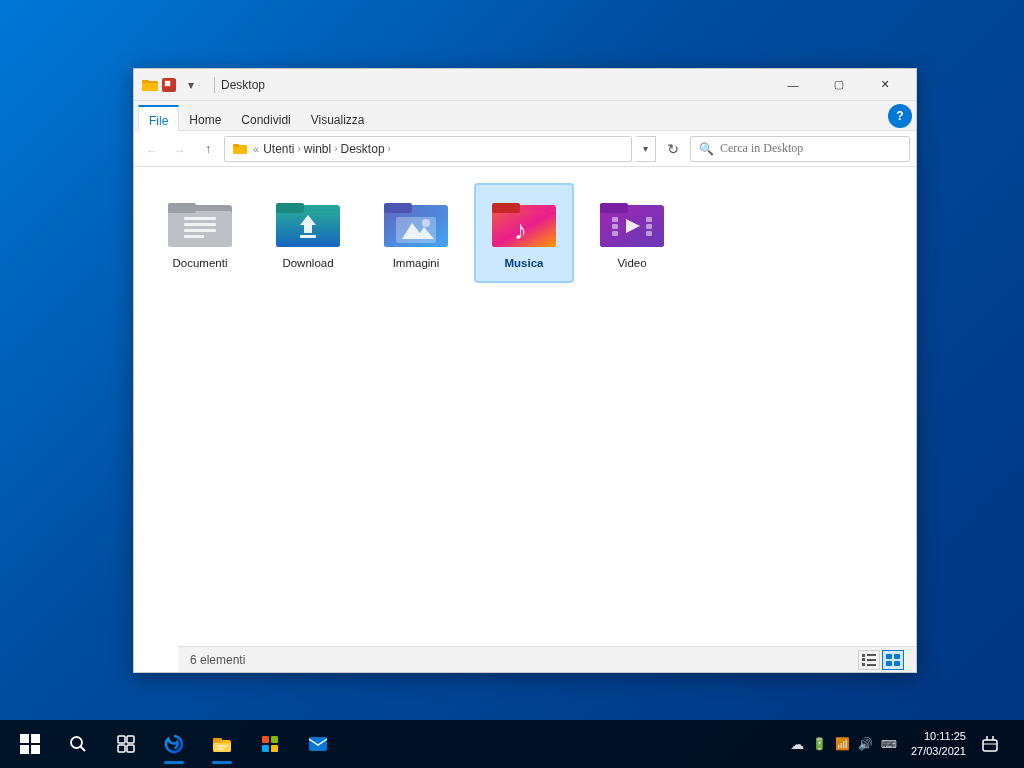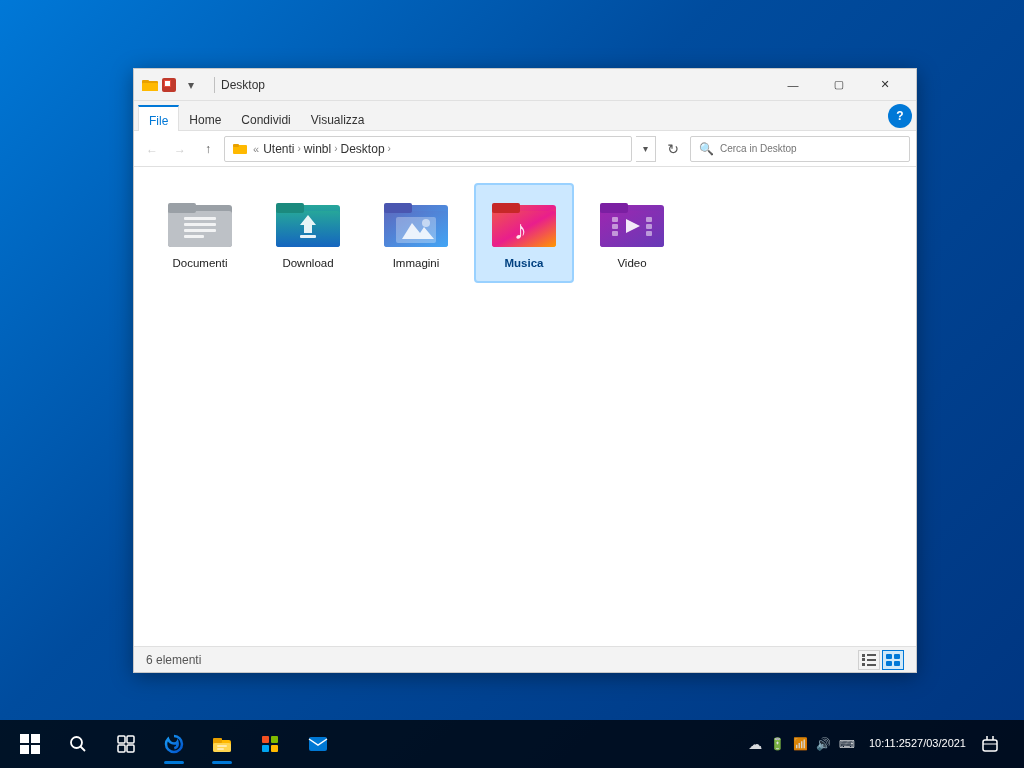--- a/index.html
+++ b/index.html
@@ -214,24 +214,25 @@
       padding: 0 8px;
       gap: 6px;
     }
     .search-icon-inline {
       color: #888;
       font-size: 12px;
     }
     .search-input {
       border: none;
       outline: none;
-      font-size: 10px;
+      font-size: 12px;
       color: #ec4899;
       background: transparent;
       flex: 1;
+      font-family: Liberation Serif, serif;
     }
 
     
     .content-area {
       flex: 1;
       overflow-y: auto;
       padding: 16px 16px;
       background: #fff;
     }
 
@@ -279,20 +280,21 @@
     .status-bar {
       height: 26px;
       background: #f3f3f3;
       border-top: 1px solid #e0e0e0;
       display: flex;
       align-items: center;
       padding: 0 12px;
       font-size: 12px;
       color: #555;
       flex-shrink: 0;
+      margin-left: 44px;
     }
     .status-text { flex: 1; }
     .view-toggle {
       display: flex;
       gap: 2px;
     }
     .view-btn {
       width: 22px;
       height: 20px;
       display: flex;
@@ -355,21 +357,21 @@
     }
     .tray-icons {
       display: flex;
       align-items: center;
       gap: 8px;
       font-size: 14px;
       margin-right: 8px;
     }
     .clock {
       display: flex;
-      flex-direction: row;
+      flex-direction: column;
       align-items: flex-end;
       font-size: 11px;
       color: #fff;
       line-height: 1.4;
       cursor: pointer;
     }
     .notification-btn {
       width: 36px;
       height: 36px;
       display: flex;

